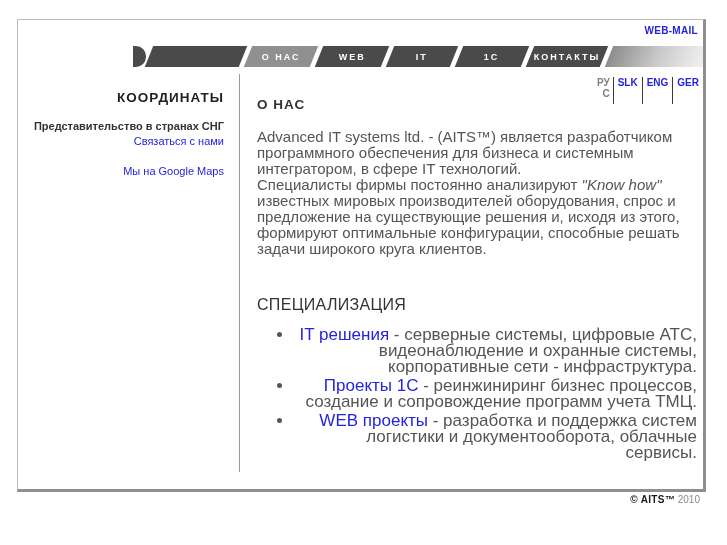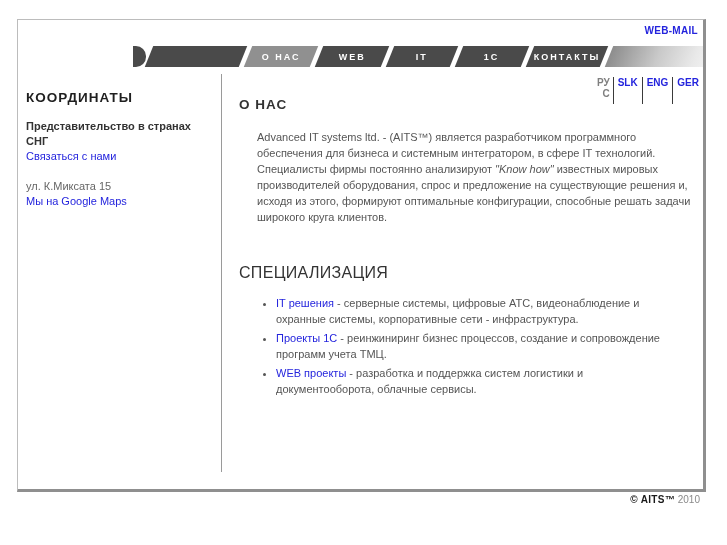--- a/index.html
+++ b/index.html
@@ -27,41 +27,41 @@
   .seg > span { transform:skewX(22deg); color:#fff; font-size:9px; font-weight:bold;
     letter-spacing:2px; white-space:nowrap; }
   .seg.spacer { width:94px; }
   .seg.tab { width:66px; cursor:pointer; }
   .seg.t-it { width:64px; } .seg.t-1c { width:66px; } .seg.t-cont { width:74px; }
   .seg.active { background:#909090; }
   .seg.tail { flex:1; margin-right:-14px;
     background:linear-gradient(90deg,#8d8d8d 0%,#c9c9c9 45%,#e9e9e9 80%,#f4f4f4 100%); }
 
   .columns { position:absolute; left:0; top:54px; width:100%; height:398px; display:flex; }
-  .sidebar { width:222px; border-right:1px solid #9a9a9a; 
+  .sidebar { width:222px; border-right:1px solid #9a9a9a; text-align:right;
     padding:16px 15px 0 8px; }
   .side-title { font-size:13.5px; font-weight:bold; color:#1f1f1f; letter-spacing:1px; }
   .side-block { margin-top:14px; font-size:11px; color:#666; line-height:15px; }
   .side-strong { color:#333; font-weight:bold; }
   .blue { color:#2424dd; }
   .side-gap { height:15px; }
   .gps-label { color:#333; font-weight:bold; }
 
   .main { flex:1; position:relative; padding:14px 2px 0 17px; }
   .lang { position:absolute; top:3px; right:0; display:flex; height:27px; }
   .lang-cur { width:18px; text-align:right; color:#7f7f7f; font-size:10px; font-weight:bold;
     line-height:11px; padding-right:3px; word-break:break-all; }
   .lang-sep { width:1px; height:27px; background:#3a3a3a; }
   .lang a { display:block; padding:0 4px; color:#2424dd; font-size:10px; font-weight:bold; }
 
   .main-title { font-size:13.5px; font-weight:bold; color:#333; letter-spacing:1px; margin-top:9px; }
-  .intro { margin-top:17px; font-size:11px; line-height:16px; color:#555; width:444px;margin-left:18px; }
+  .intro { margin-top:17px; font-size:15px; line-height:16px; color:#555; width:444px; }
   .spec-title { margin-top:39px; font-size:16px; font-weight:normal; color:#333; letter-spacing:0.3px; }
   .spec-list { margin-top:13px; padding-left:37px; width:440px; }
-  .spec-list li { font-size:11px; line-height:16px; color:#555; margin-bottom:3px; }
+  .spec-list li { font-size:17px; line-height:16px; color:#555; margin-bottom:3px;text-align:right; }
 
   .footer { position:absolute; top:494px; right:27px; font-size:10px; }
   .footer b { color:#1a1a1a; letter-spacing:0.3px; }
   .footer span { color:#8a8a8a; }
 </style>
 </head>
 <body>
 
 <div class="box">
 
@@ -90,21 +90,20 @@
   </div>
 
   <div class="columns">
 
     <div class="sidebar">
       <div class="side-title">КООРДИНАТЫ</div>
       <div class="side-block">
         <div class="side-strong">Представительство в странах СНГ</div>
         <a class="blue">Связаться с нами</a>
         <div class="side-gap"></div>
-        <div>ул. К.Миксата 15</div>
         <a class="blue">Мы на Google Maps</a>
       </div>
     </div>
 
     <div class="main">
 
       <div class="lang">
         <div class="lang-cur">РУС</div>
         <div class="lang-sep"></div>
         <a>SLK</a>

